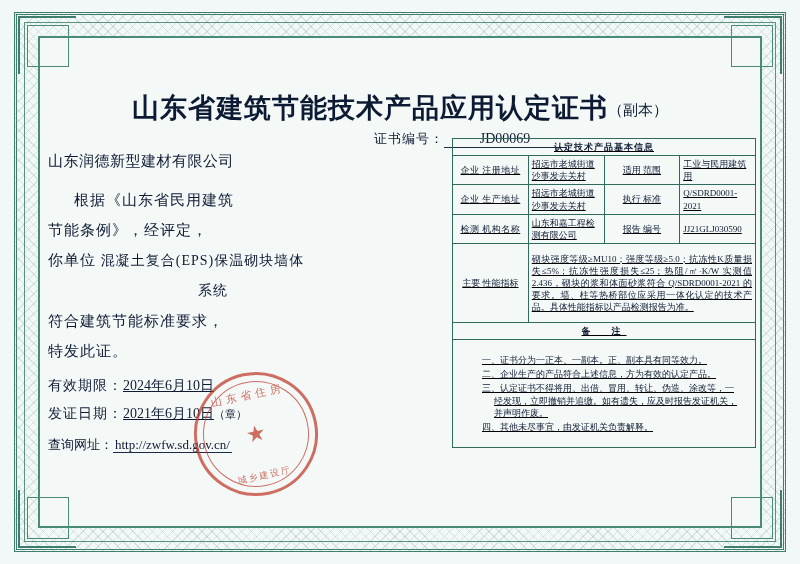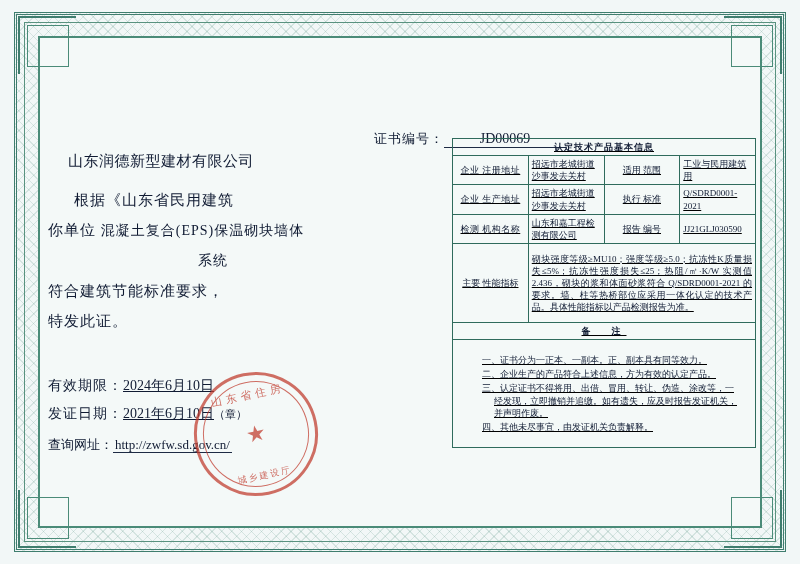--- a/index.html
+++ b/index.html
@@ -125,21 +125,20 @@
   .left-col {
     position: absolute;
     left: 4px; top: 110px;
     width: 330px;
     color: #101b33;
   }
   .company-name {
     font-size: 15px;
     margin-bottom: 14px;
     letter-spacing: 0.5px;
-    margin-left: 20px;
   }
   .body-text {
     font-size: 15px;
     line-height: 30px;
     letter-spacing: 1px;
   }
   .body-text .indent { display: inline-block; width: 26px; }
   .prod-line {
     text-align: center;
     font-size: 14px;
@@ -310,29 +309,33 @@
   <div class="frame-mid"></div>
   <div class="frame-inner"></div>
 
   <div class="corner c-tl"></div>
   <div class="corner c-tr"></div>
   <div class="corner c-bl"></div>
   <div class="corner c-br"></div>
 
   <div class="content">
 
+    <div class="title-row">
+      <span class="title-main">山东省建筑节能技术产品应用认定证书</span><span class="title-suffix">（副本）</span>
+    </div>
 
     <div class="certno-row">
       <span class="certno-label">证书编号：</span><span class="certno-value">JD00069</span>
     </div>
 
     <div class="left-col">
       <div class="company-name">山东润德新型建材有限公司</div>
       <div class="body-text">
         <div><span class="indent"></span><span>根据《山东省民用建筑</span></div>
+        <div>节能条例》，经评定，</div>
         <div>
           <span>你单位</span>
           <span class="prod-line">混凝土复合(EPS)保温砌块墙体</span>
         </div>
         <div class="prod-line2">系统</div>
         <div>符合建筑节能标准要求，</div>
         <div>特发此证。</div>
       </div>
     </div>
 

